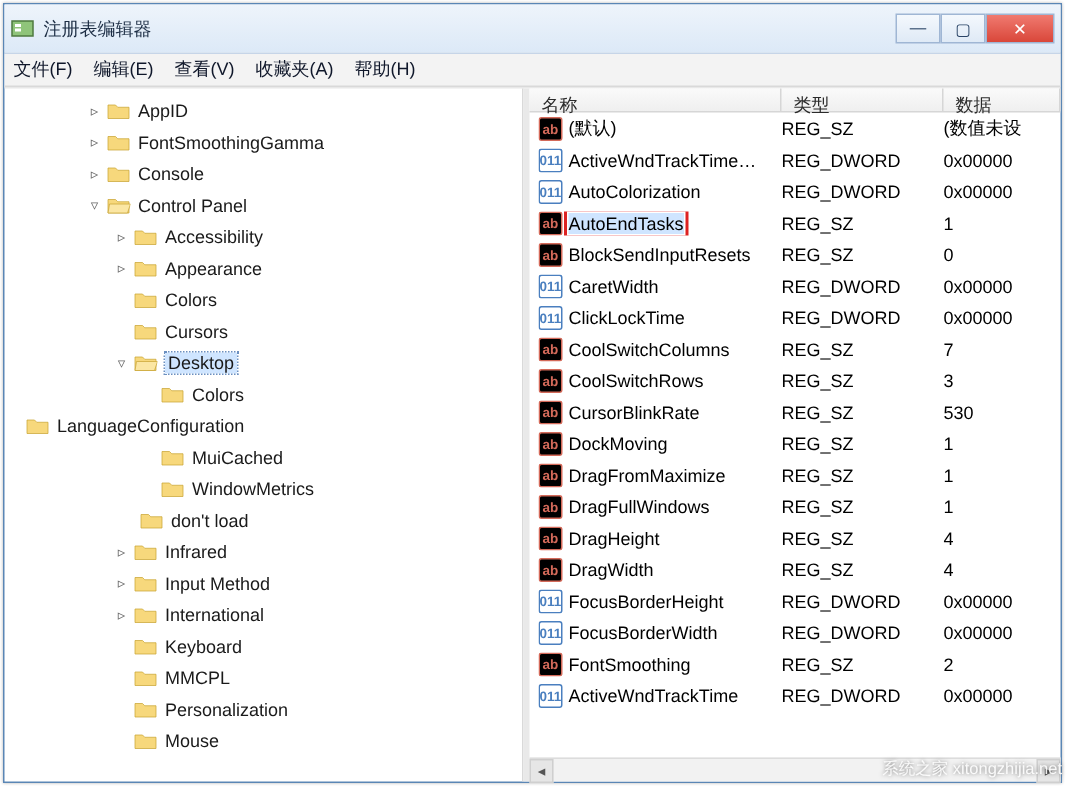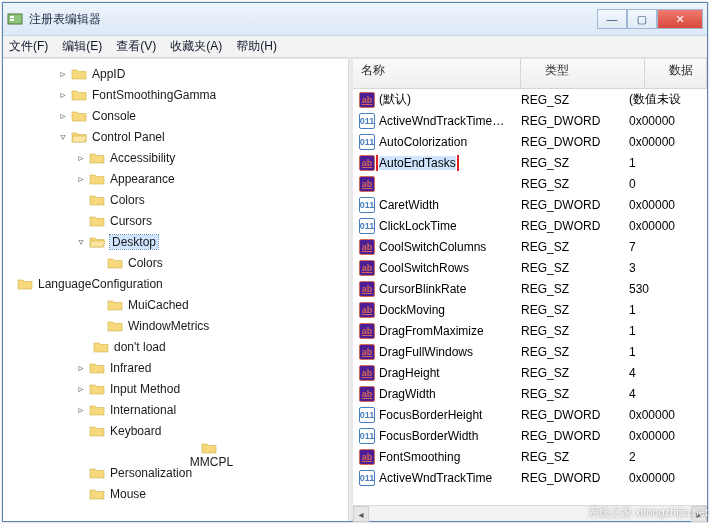--- a/index.html
+++ b/index.html
@@ -10,31 +10,31 @@
 .titlebar .title { flex: 1; color: #1c2d44; }
 .winbtns { display: flex; gap: 0; }
 .winbtn { width: 30px; height: 20px; border: 1px solid #9fb6d4; background: linear-gradient(#f4f8fd,#dfeaf6); display: flex; align-items: center; justify-content: center; color: #2a4466; font-size: 11px;}
 .winbtn.close { background: linear-gradient(#f07a70,#d9473a); color: #fff; width: 46px;}
 .menubar { height: 22px; background: #f3f3f3; border-bottom: 1px solid #d9d9d9; display: flex; align-items: center; padding: 0 6px; color: #0f172a; }
 .menubar .mi { margin-right: 14px; cursor: default; }
 .workspace { flex: 1; display: flex; min-height: 0; border-top: 1px solid #e8e8e8;}
 .tree { width: 346px; overflow: auto; border-right: 1px solid #d9d9d9; padding: 4px 0 4px 0; }
 .splitter { width: 4px; background: #e9e9e9; cursor: col-resize; }
 .list { flex: 1; display: flex; flex-direction: column; min-width: 0; }
-.listhead { height: 30px; background: linear-gradient(#fafafa,#efefef); display: flex; border-bottom: 1px solid #d6d6d6; gap: 16px; }
+.listhead { height: 16px; background: linear-gradient(#fafafa,#efefef); display: flex; border-bottom: 1px solid #d6d6d6; }
 .listhead .col { border-right: 1px solid #d6d6d6; padding: 3px 8px; color: #2b2b2b; }
 .col-name { width: 168px; } .col-type { width: 108px; } .col-data { flex: 1; }
 .listbody { flex: 1; overflow: hidden; }
 .row { display: flex; align-items: center; height: 21px; padding-left: 6px; }
 .row .cell { overflow: hidden; white-space: nowrap; text-overflow: clip; }
 .cell-name { width: 162px; display: flex; align-items: center; gap: 4px; }
 .cell-type { width: 108px; } .cell-data { flex: 1; }
 .row.selected .cell-name .label { outline: 2px solid #d22; outline-offset: 1px; background: #cfe5ff; }
 .valicon { width: 16px; height: 16px; display: inline-flex; align-items: center; justify-content: center; border: 1px solid; border-radius: 2px; font-size: 9px; font-weight: bold;}
-.valicon.str { border-color: #d46a5a; color: #d46a5a; background: #4c1d95; text-decoration: underline; }
+.valicon.str { border-color: #d46a5a; color: #d46a5a; background: #000000; }
 .valicon.dw  { border-color: #4a7fbf; color: #4a7fbf; background: #fff; }
 .belowscroll { height: 16px; background: #f2f2f2; border-top: 1px solid #dcdcdc; display:flex; }
 .belowscroll .thumbarea{ flex:1; position:relative;}
 .belowscroll .btn { width:16px; height:16px; background:#e6e6e6; border:1px solid #cfcfcf; display:flex;align-items:center;justify-content:center; color:#555; font-size:10px;}
 .statusbar { height: 22px; border: 2px solid #d22; background: #fff; display: flex; align-items: center; padding: 0 6px; margin: 0 2px 2px 2px;}
 .statusbar span { color: #000; }
 .watermark { position: absolute; right: 6px; bottom: 6px; font-size: 11px; color: rgba(255,255,255,.9); text-shadow: 0 0 3px rgba(0,0,0,.5); pointer-events:none;}
 
 .node { display:flex; align-items:center; height:21px; white-space:nowrap; }
 .node .toggle { width:12px; text-align:center; color:#6b6b6b; font-size:10px; margin-right:2px;}
@@ -210,21 +210,21 @@
           <span class="lbl">International</span>
         </div>
         <div class="node" style="padding-left: 72px;">
           <span class="toggle"></span>
           <span class="fld"><svg class="folder " viewBox="0 0 16 14" width="16" height="14">
     <path d="M1 3 h5 l1.5 1.5 H15 V12 H1 Z"></path>
 
   </svg></span>
           <span class="lbl">Keyboard</span>
         </div>
-        <div class="node" style="padding-left: 72px; flex-direction: column;">
+        <div class="node" style="padding-left: 72px;">
           <span class="toggle"></span>
           <span class="fld"><svg class="folder " viewBox="0 0 16 14" width="16" height="14">
     <path d="M1 3 h5 l1.5 1.5 H15 V12 H1 Z"></path>
 
   </svg></span>
           <span class="lbl">MMCPL</span>
         </div>
         <div class="node" style="padding-left: 72px;">
           <span class="toggle"></span>
           <span class="fld"><svg class="folder " viewBox="0 0 16 14" width="16" height="14">
@@ -278,20 +278,21 @@
             <div class="cell cell-name">
        <span class="valicon str">ab</span>
        <span class="label">AutoEndTasks</span>
      </div>
      <div class="cell cell-type">REG_SZ</div>
      <div class="cell cell-data">1</div>
           </div>
           <div class="row">
             <div class="cell cell-name">
        <span class="valicon str">ab</span>
+       <span class="label">BlockSendInputResets</span>
      </div>
      <div class="cell cell-type">REG_SZ</div>
      <div class="cell cell-data">0</div>
           </div>
           <div class="row">
             <div class="cell cell-name">
        <span class="valicon dw">011</span>
        <span class="label">CaretWidth</span>
      </div>
      <div class="cell cell-type">REG_DWORD</div>

